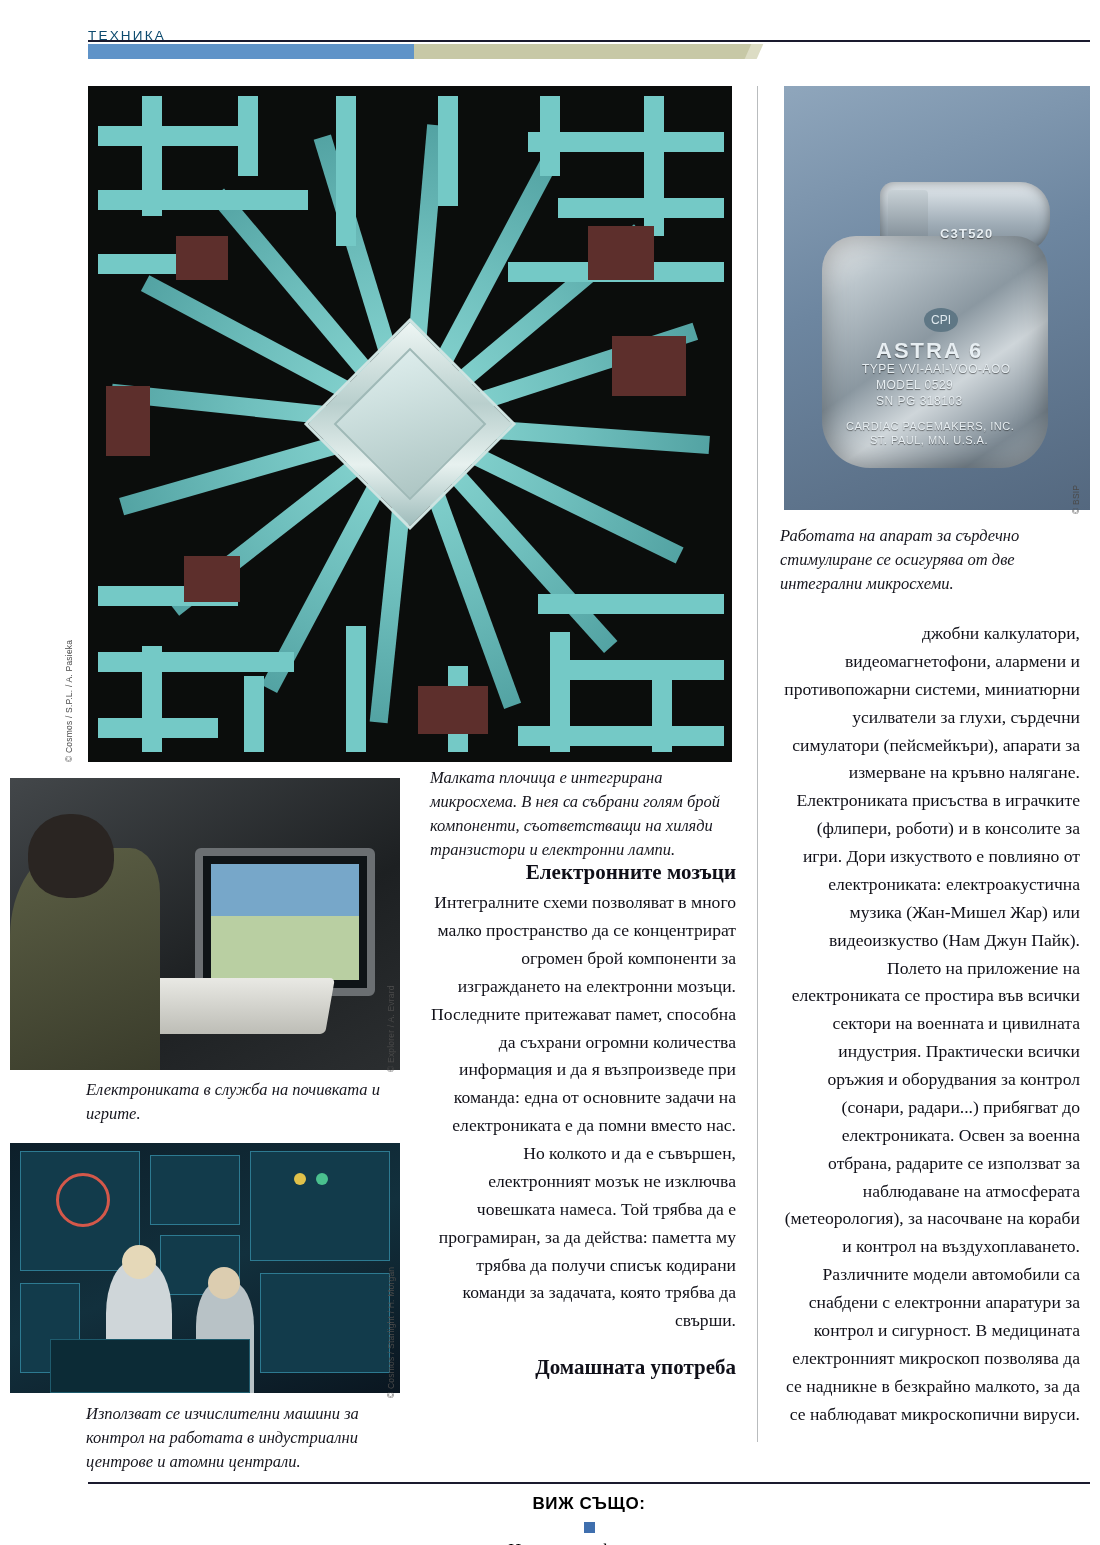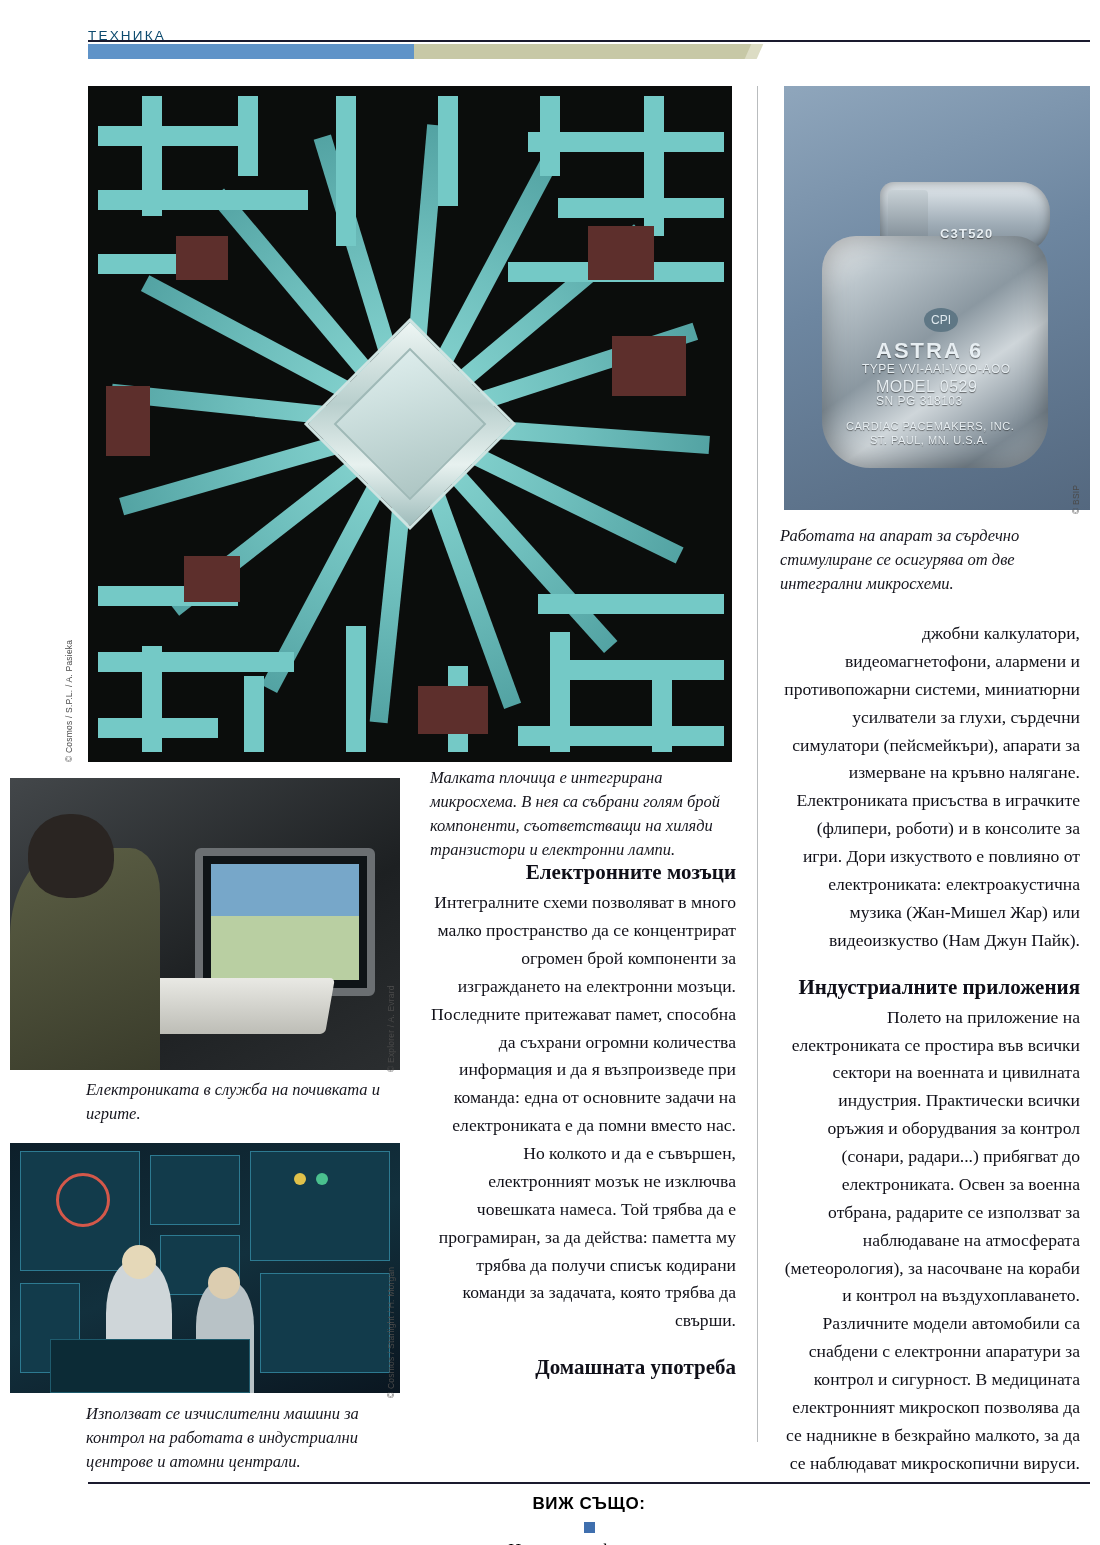--- a/index.html
+++ b/index.html
@@ -423,21 +423,21 @@
 <div class="credit" id="credit-chip">© Cosmos / S.P.L. / A. Pasieka</div>
 
 <div id="photo-pacemaker" class="photo">
   <div class="pm-head"></div>
   <div class="pm-plug"></div>
   <div class="pm-body"></div>
   <div class="pm-text" style="left:156px; top:140px; font-size:13px; font-weight:bold; letter-spacing:1.2px;">C3T520</div>
   <div class="pm-logo">CPI</div>
   <div class="pm-text" style="left:92px; top:252px; font-size:22px; font-weight:bold; letter-spacing:2px;">ASTRA  6</div>
   <div class="pm-text" style="left:78px; top:276px; font-size:12px;">TYPE  VVI-AAI-VOO-AOO</div>
-  <div class="pm-text" style="left:92px; top:292px; font-size:16px;">MODEL   0529</div>
+  <div class="pm-text" style="left:92px; top:292px; font-size:12px;">MODEL   0529</div>
   <div class="pm-text" style="left:92px; top:308px; font-size:12px;">SN PG     318103</div>
   <div class="pm-text" style="left:62px; top:334px; font-size:11px;text-align:right;">CARDIAC PACEMAKERS, INC.</div>
   <div class="pm-text" style="left:86px; top:348px; font-size:11px;">ST. PAUL, MN. U.S.A.</div>
 </div>
 <div class="credit" id="credit-pacemaker">© BSIP</div>
 
 <div class="caption" id="cap-pacemaker">Работата на апарат за сърдечно стимулиране се осигурява от две интегрални микросхеми.</div>
 
 <div class="caption" id="cap-chip">Малката плочица е интегрирана микросхема. В нея са събрани голям брой компоненти, съответстващи на хиляди транзистори и електронни лампи.</div>
 
@@ -474,21 +474,20 @@
 <div id="col-divider"></div>
 
 <div class="col" id="col-mid">
   <h2 class="subhead">Електронните мозъци</h2>
   <p class="para">Интегралните схеми позволяват в много малко пространство да се концентрират огромен брой компоненти за изграждането на електронни мозъци. Последните притежават памет, способна да съхрани огромни количества информация и да я възпроизведе при команда: една от основните задачи на електрониката е да помни вместо нас. Но колкото и да е съвършен, електронният мозък не изключва човешката намеса. Той трябва да е програмиран, за да действа: паметта му трябва да получи списък кодирани команди за задачата, която трябва да свърши.</p>
   <h2 class="subhead second">Домашната употреба</h2>
 </div>
 
 <div class="col" id="col-right">
   <p class="para">джобни калкулатори, видеомагнетофони, алармени и противопожарни системи, миниатюрни усилватели за глухи, сърдечни симулатори (пейсмейкъри), апарати за измерване на кръвно налягане. Електрониката присъства в играчките (флипери, роботи) и в консолите за игри. Дори изкуството е повлияно от електрониката: електроакустична музика (Жан-Мишел Жар) или видеоизкуство (Нам Джун Пайк).</p>
-  <h2 class="subhead second">Индустриалните приложения</h2>
   <p class="para">Полето на приложение на електрониката се простира във всички сектори на военната и цивилната индустрия. Практически всички оръжия и оборудвания за контрол (сонари, радари...) прибягват до електрониката. Освен за военна отбрана, радарите се използват за наблюдаване на атмосферата (метеорология), за насочване на кораби и контрол на въздухоплаването. Различните модели автомобили са снабдени с електронни апаратури за контрол и сигурност. В медицината електронният микроскоп позволява да се надникне в безкрайно малкото, за да се наблюдават микроскопични вируси.</p>
 </div>
 
 <div id="rule-bottom"></div>
 <div id="footer">
   <span class="see-also-label">ВИЖ СЪЩО:</span>
   <span class="sq"></span>
   <span class="link">История на физиката</span>
   <span class="link">/</span>
   <span class="link">Електричеството</span>

